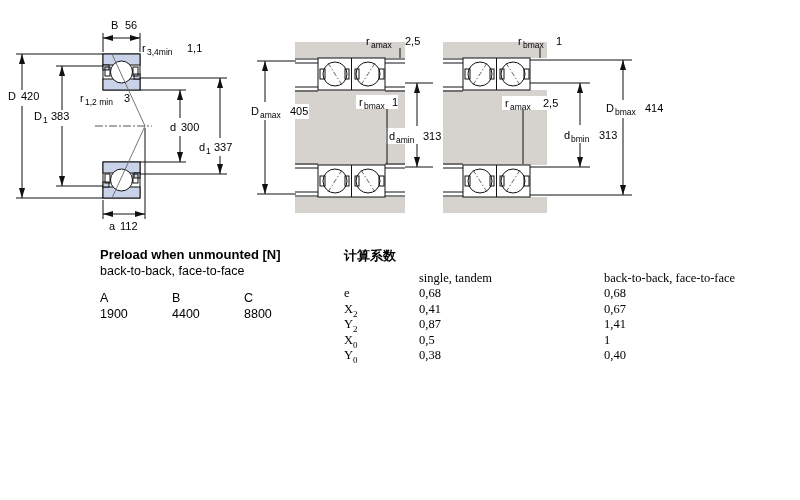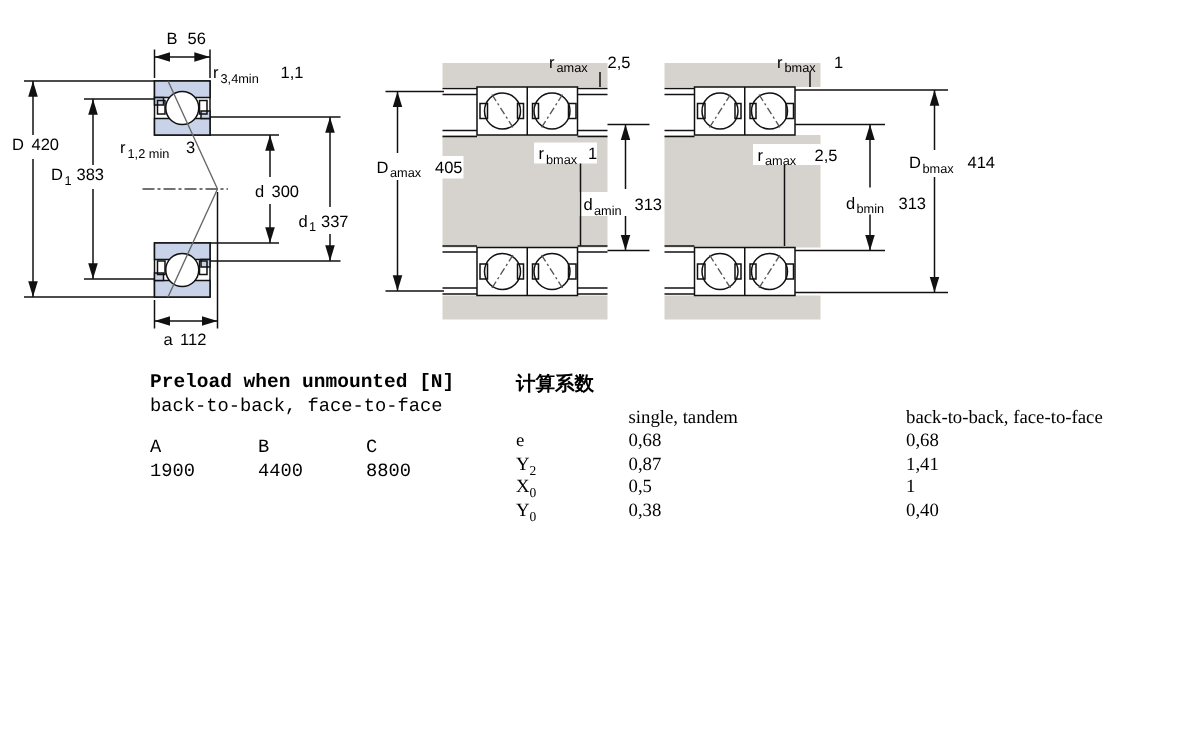--- a/index.html
+++ b/index.html
@@ -11,21 +11,21 @@
   .ring{fill:#c8d2e8;}
   .metal{fill:#d6d3ce;}
   .thin{stroke:#111;stroke-width:1;fill:none;}
   .outline{stroke:#111;stroke-width:1;}
   .contact{stroke:#666;stroke-width:0.9;fill:none;}
   .cline{stroke:#444;stroke-width:0.9;stroke-dasharray:8 2 2 2;fill:none;}
   .ballaxis{stroke:#555;stroke-width:0.9;stroke-dasharray:5 2 1.5 2;fill:none;}
   .dim{stroke:#111;stroke-width:1;fill:none;}
   .whitebg{fill:#fff;}
   
-  .preload{position:absolute;left:100px;top:247px;font-family:Liberation Mono, monospace;}
+  .preload{position:absolute;left:100px;top:247px;font-family:Liberation Sans, sans-serif;}
   .pl-title{font-weight:bold;font-size:13px;}
   .pl-sub{font-size:12.5px;margin-top:2px;}
   .pl-grid{margin-top:13px;border-collapse:collapse;font-size:12.5px;}
   .pl-grid td{width:72px;height:16px;padding:0;vertical-align:top;}
   .factors{position:absolute;left:344px;top:247px;font-family:"Liberation Serif",serif;}
   .f-title{font-weight:bold;font-size:13px;font-family:Liberation Serif, serif;}
   .f-grid{border-collapse:collapse;font-size:12.5px;margin-top:6px;}
   .f-grid td{padding:0;height:15.4px;vertical-align:top;line-height:15.4px;}
   .f-grid td.c0{width:75px;}
   .f-grid td.c1{width:185px;}
@@ -324,20 +324,25 @@
       <td class="c0"></td>
       <td class="c1">single, tandem</td>
       <td class="c2">back-to-back, face-to-face</td>
     </tr>
     <tr>
       <td class="c0"><span>e</span><sub></sub></td>
       <td class="c1">0,68</td>
       <td class="c2">0,68</td>
     </tr>
     <tr>
+      <td class="c0"><span>X</span><sub>2</sub></td>
+      <td class="c1">0,41</td>
+      <td class="c2">0,67</td>
+    </tr>
+    <tr>
       <td class="c0"><span>Y</span><sub>2</sub></td>
       <td class="c1">0,87</td>
       <td class="c2">1,41</td>
     </tr>
     <tr>
       <td class="c0"><span>X</span><sub>0</sub></td>
       <td class="c1">0,5</td>
       <td class="c2">1</td>
     </tr>
     <tr>

